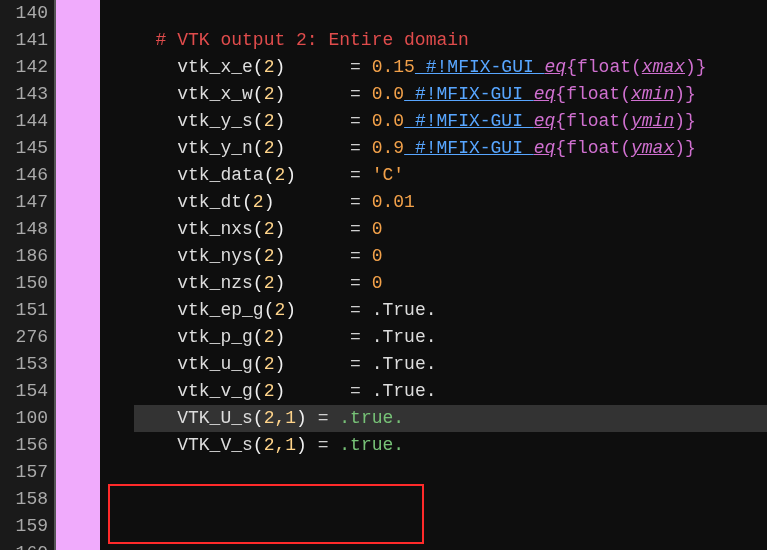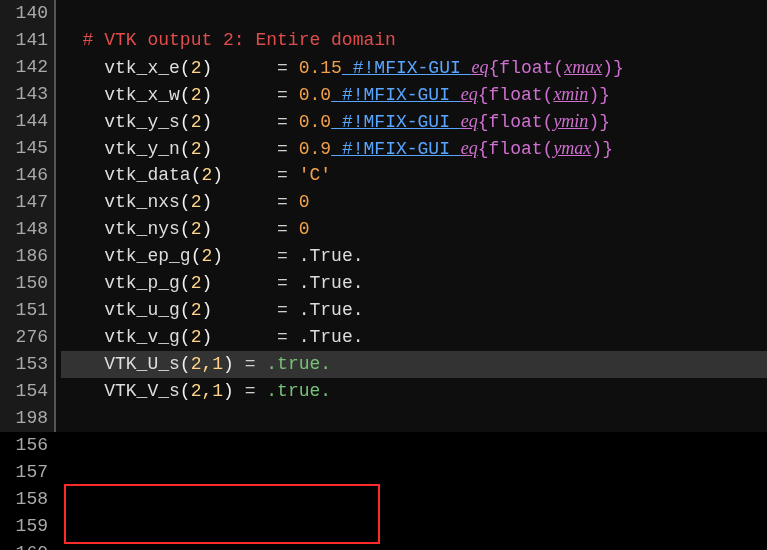--- a/index.html
+++ b/index.html
@@ -9,21 +9,21 @@
     font-family: Consolas, "Courier New", monospace;
     font-size: 18px;
     line-height: 27px;
     overflow: hidden;
     width: 767px;
     height: 550px;
   }
   .editor {
     display: flex;
     width: 767px;
-    height: 432px;
+    height: 550px;
     background: #f0abfc;
   }
   .gutter {
     width: 56px;
     background: #1a1a1a;
     color: #aaa;
     text-align: right;
     padding-right: 6px;
     flex-shrink: 0;
     border-right: 2px solid #555;
@@ -32,38 +32,39 @@
   }
   .gutter .ln {
     height: 27px;
     line-height: 27px;
   }
   .code {
     flex: 1 1 auto;
     background: #0e0e0e;
     color: #ddd;
     position: relative;
-    padding-left: 5px;
+    padding-left: 34px;
+    margin-left: 44px;
   }
   .line {
     height: 27px;
     white-space: pre;
     position: relative;
   }
   .highlight-row {
     background: #333333;
   }
   .tok-comment     { color: #e04c4c; }
   .tok-ident       { color: #dddddd; }
   .tok-paren       { color: #f0f0f0; }
   .tok-num         { color: #ffd48a; }
   .tok-op          { color: #d0d0d0; }
   .tok-str         { color: #f2a14a; }
   .tok-key         { color: #58a6ff; text-decoration: underline; }
-  .tok-eqmag       { color: #d070d0; text-decoration: underline; font-style: italic; font-family: Liberation Serif, serif; }
+  .tok-eqmag       { color: #d070d0; text-decoration: underline; font-style: italic; }
   .tok-eqmag2      { color: #d070d0; }
   .tok-green       { color: #77c277; } 
   .red-box {
     position: absolute;
     border: 2px solid #ff2a2a;
     pointer-events: none;
   }
 </style>
 </head>
 <body>
@@ -78,21 +79,21 @@
       <div class="ln">145</div>
       <div class="ln">146</div>
       <div class="ln">147</div>
       <div class="ln">148</div>
       <div class="ln">186</div>
       <div class="ln">150</div>
       <div class="ln">151</div>
       <div class="ln">276</div>
       <div class="ln">153</div>
       <div class="ln">154</div>
-      <div class="ln">198</div>
+      <div class="ln">100</div>
       <div class="ln">156</div>
       <div class="ln">157</div>
       <div class="ln">158</div>
       <div class="ln">159</div>
       <div class="ln">160</div>
     </div>
   <div class="code">
 
     <div class="line"></div>
 
@@ -102,25 +103,27 @@
     <div class="line">    <span class="tok-ident">vtk_x_e</span><span class="tok-paren">(</span><span class="tok-num">2</span><span class="tok-paren">)</span>      <span class="tok-op">=</span> <span class="tok-str">0.15</span><span class="tok-key"> #!MFIX-GUI </span><span class="tok-eqmag">eq</span><span class="tok-eqmag2">{float(</span><span class="tok-eqmag">xmax</span><span class="tok-eqmag2">)}</span></div>
 
     <div class="line">    <span class="tok-ident">vtk_x_w</span><span class="tok-paren">(</span><span class="tok-num">2</span><span class="tok-paren">)</span>      <span class="tok-op">=</span> <span class="tok-str">0.0</span><span class="tok-key"> #!MFIX-GUI </span><span class="tok-eqmag">eq</span><span class="tok-eqmag2">{float(</span><span class="tok-eqmag">xmin</span><span class="tok-eqmag2">)}</span></div>
 
     <div class="line">    <span class="tok-ident">vtk_y_s</span><span class="tok-paren">(</span><span class="tok-num">2</span><span class="tok-paren">)</span>      <span class="tok-op">=</span> <span class="tok-str">0.0</span><span class="tok-key"> #!MFIX-GUI </span><span class="tok-eqmag">eq</span><span class="tok-eqmag2">{float(</span><span class="tok-eqmag">ymin</span><span class="tok-eqmag2">)}</span></div>
 
     <div class="line">    <span class="tok-ident">vtk_y_n</span><span class="tok-paren">(</span><span class="tok-num">2</span><span class="tok-paren">)</span>      <span class="tok-op">=</span> <span class="tok-str">0.9</span><span class="tok-key"> #!MFIX-GUI </span><span class="tok-eqmag">eq</span><span class="tok-eqmag2">{float(</span><span class="tok-eqmag">ymax</span><span class="tok-eqmag2">)}</span></div>
 
     <div class="line">    <span class="tok-ident">vtk_data</span><span class="tok-paren">(</span><span class="tok-num">2</span><span class="tok-paren">)</span>     <span class="tok-op">=</span> <span class="tok-str">'C'</span></div>
 
+    <div class="line">    <span class="tok-ident">vtk_dt</span><span class="tok-paren">(</span><span class="tok-num">2</span><span class="tok-paren">)</span>       <span class="tok-op">=</span> <span class="tok-str">0.01</span></div>
 
     <div class="line">    <span class="tok-ident">vtk_nxs</span><span class="tok-paren">(</span><span class="tok-num">2</span><span class="tok-paren">)</span>      <span class="tok-op">=</span> <span class="tok-str">0</span></div>
 
     <div class="line">    <span class="tok-ident">vtk_nys</span><span class="tok-paren">(</span><span class="tok-num">2</span><span class="tok-paren">)</span>      <span class="tok-op">=</span> <span class="tok-str">0</span></div>
 
+    <div class="line">    <span class="tok-ident">vtk_nzs</span><span class="tok-paren">(</span><span class="tok-num">2</span><span class="tok-paren">)</span>      <span class="tok-op">=</span> <span class="tok-str">0</span></div>
 
     <div class="line">    <span class="tok-ident">vtk_ep_g</span><span class="tok-paren">(</span><span class="tok-num">2</span><span class="tok-paren">)</span>     <span class="tok-op">=</span> <span class="tok-ident">.True.</span></div>
 
     <div class="line">    <span class="tok-ident">vtk_p_g</span><span class="tok-paren">(</span><span class="tok-num">2</span><span class="tok-paren">)</span>      <span class="tok-op">=</span> <span class="tok-ident">.True.</span></div>
 
     <div class="line">    <span class="tok-ident">vtk_u_g</span><span class="tok-paren">(</span><span class="tok-num">2</span><span class="tok-paren">)</span>      <span class="tok-op">=</span> <span class="tok-ident">.True.</span></div>
 
     <div class="line">    <span class="tok-ident">vtk_v_g</span><span class="tok-paren">(</span><span class="tok-num">2</span><span class="tok-paren">)</span>      <span class="tok-op">=</span> <span class="tok-ident">.True.</span></div>
 
 

